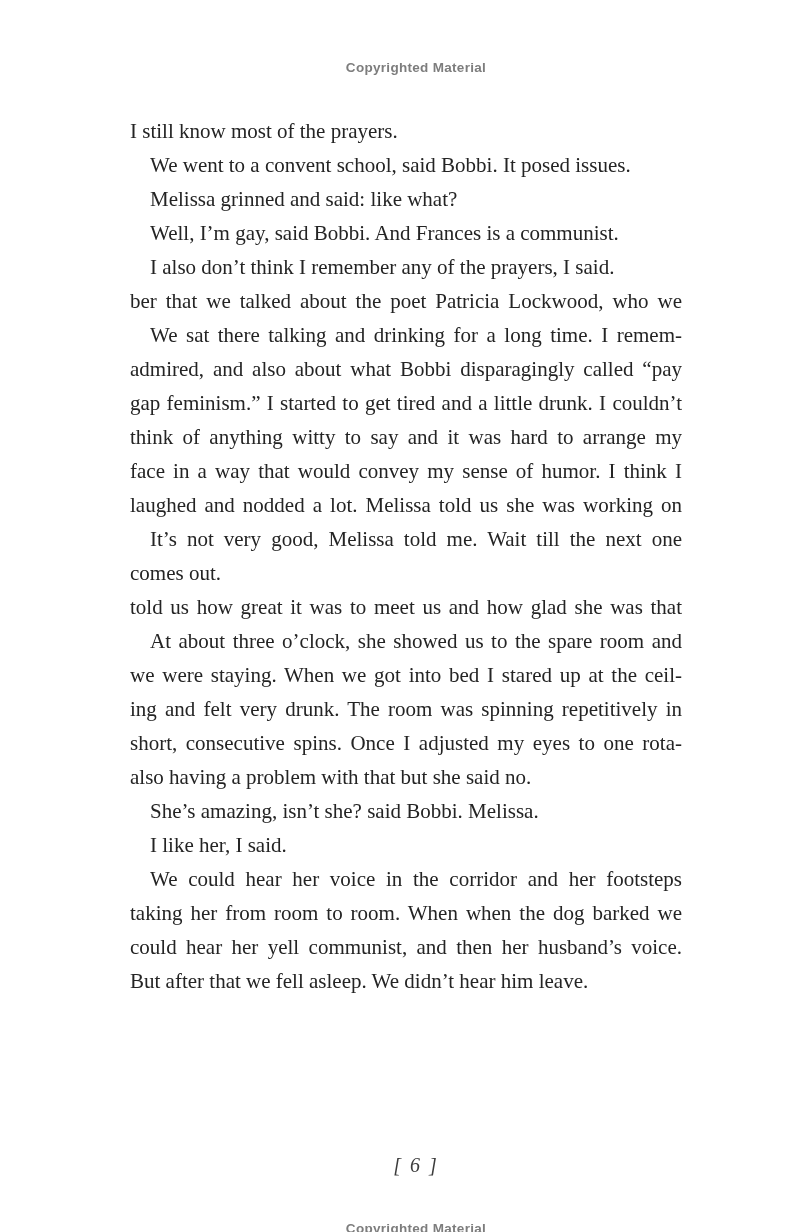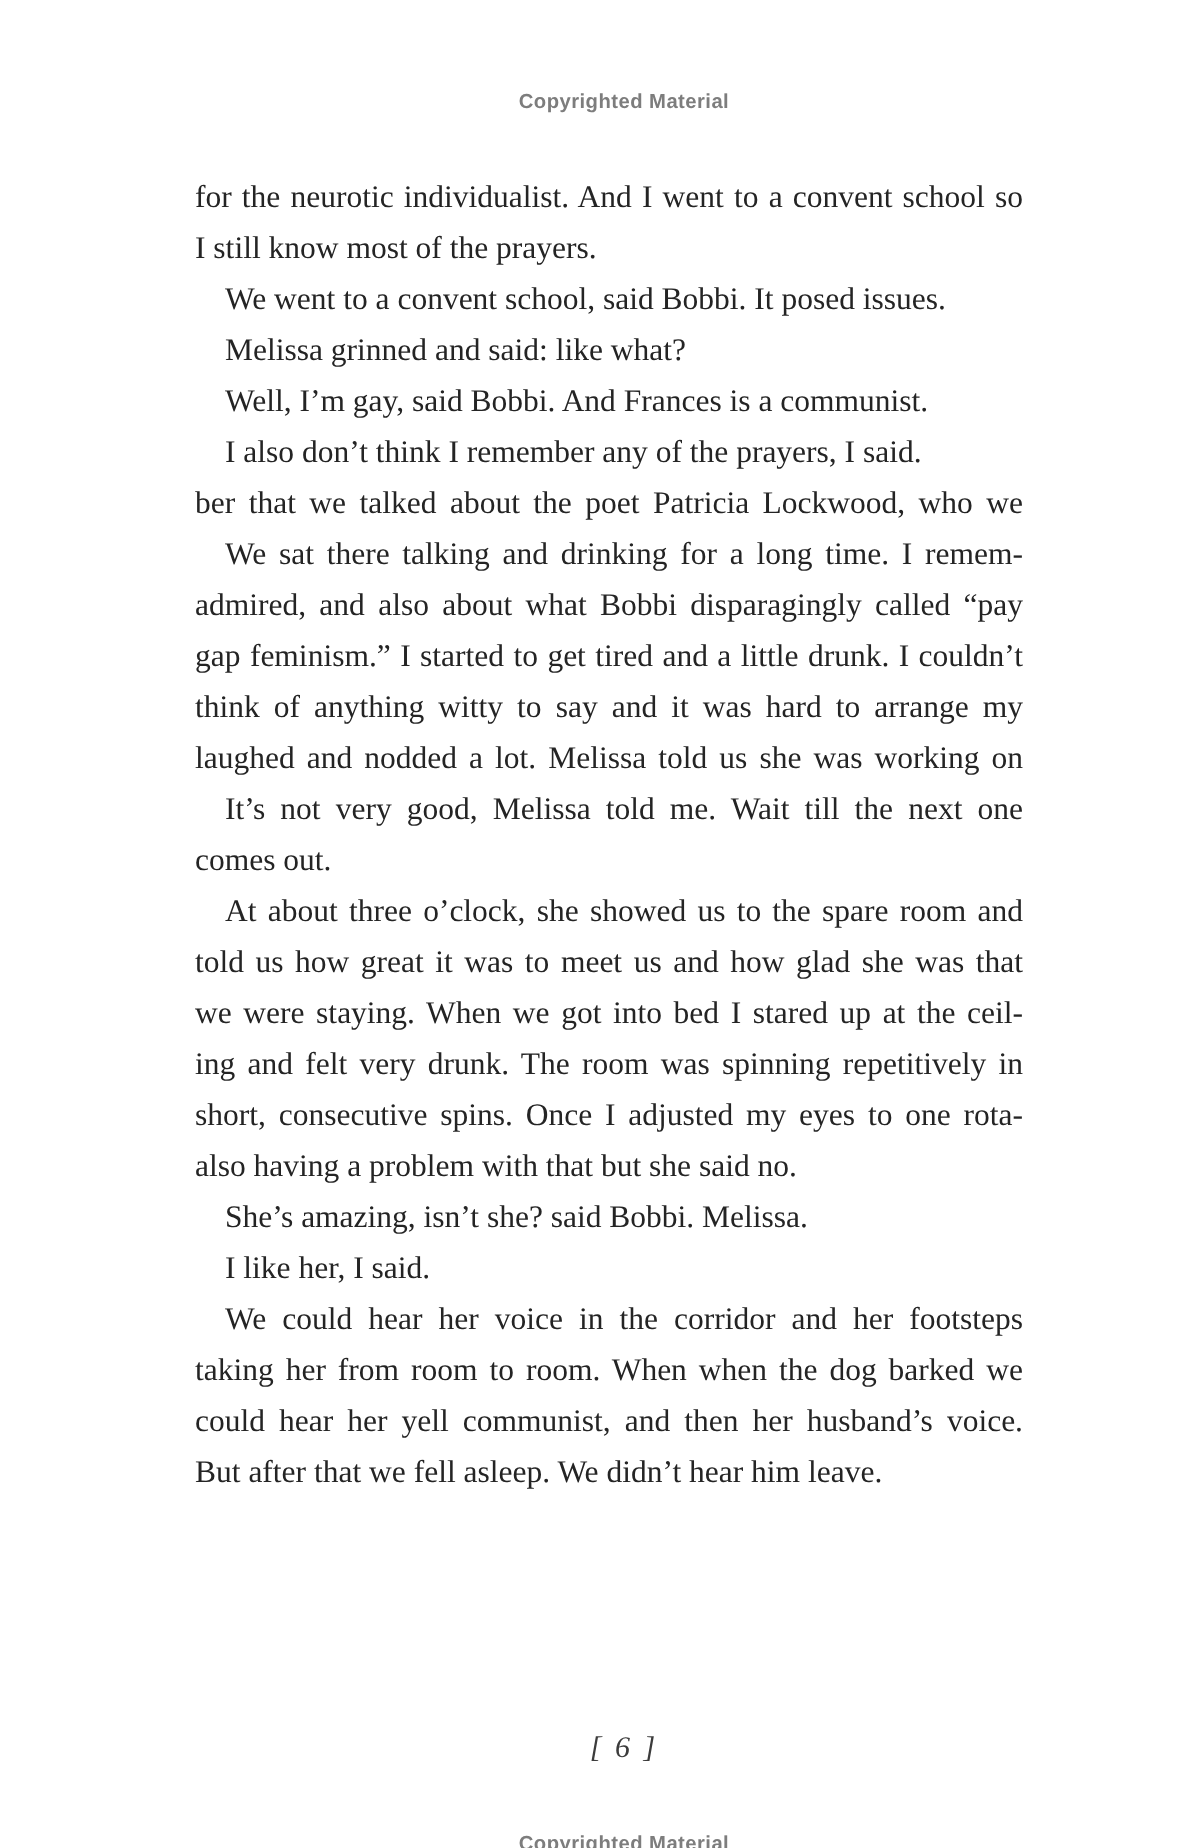--- a/index.html
+++ b/index.html
@@ -62,36 +62,36 @@
     color: #3c3c3c;
   }
 </style>
 </head>
 <body>
 
 <div class="page">
   <div class="copyright top">Copyrighted Material</div>
 
   <div class="body-text">
-      <div class="line justify">for the neurotic individualist. And I went to a convent school so</div>
       <div class="line">I still know most of the prayers.</div>
       <div class="line indent">We went to a convent school, said Bobbi. It posed issues.</div>
       <div class="line indent">Melissa grinned and said: like what?</div>
       <div class="line indent">Well, I’m gay, said Bobbi. And Frances is a communist.</div>
       <div class="line indent">I also don’t think I remember any of the prayers, I said.</div>
       <div class="line justify">ber that we talked about the poet Patricia Lockwood, who we</div>
       <div class="line indent justify">We sat there talking and drinking for a long time. I remem-</div>
       <div class="line justify">admired, and also about what Bobbi disparagingly called “pay</div>
       <div class="line justify">gap feminism.” I started to get tired and a little drunk. I couldn’t</div>
       <div class="line justify">think of anything witty to say and it was hard to arrange my</div>
+      <div class="line justify">face in a way that would convey my sense of humor. I think I</div>
       <div class="line justify">laughed and nodded a lot. Melissa told us she was working on</div>
       <div class="line indent justify">It’s not very good, Melissa told me. Wait till the next one</div>
       <div class="line">comes out.</div>
+      <div class="line justify">told us how great it was to meet us and how glad she was that</div>
       <div class="line indent justify">At about three o’clock, she showed us to the spare room and</div>
-      <div class="line justify">told us how great it was to meet us and how glad she was that</div>
       <div class="line justify">we were staying. When we got into bed I stared up at the ceil-</div>
       <div class="line justify">ing and felt very drunk. The room was spinning repetitively in</div>
       <div class="line justify">short, consecutive spins. Once I adjusted my eyes to one rota-</div>
       <div class="line">also having a problem with that but she said no.</div>
       <div class="line indent">She’s amazing, isn’t she? said Bobbi. Melissa.</div>
       <div class="line indent">I like her, I said.</div>
       <div class="line indent justify">We could hear her voice in the corridor and her footsteps</div>
       <div class="line justify">taking her from room to room. When when the dog barked we</div>
       <div class="line justify">could hear her yell communist, and then her husband’s voice.</div>
       <div class="line">But after that we fell asleep. We didn’t hear him leave.</div>

